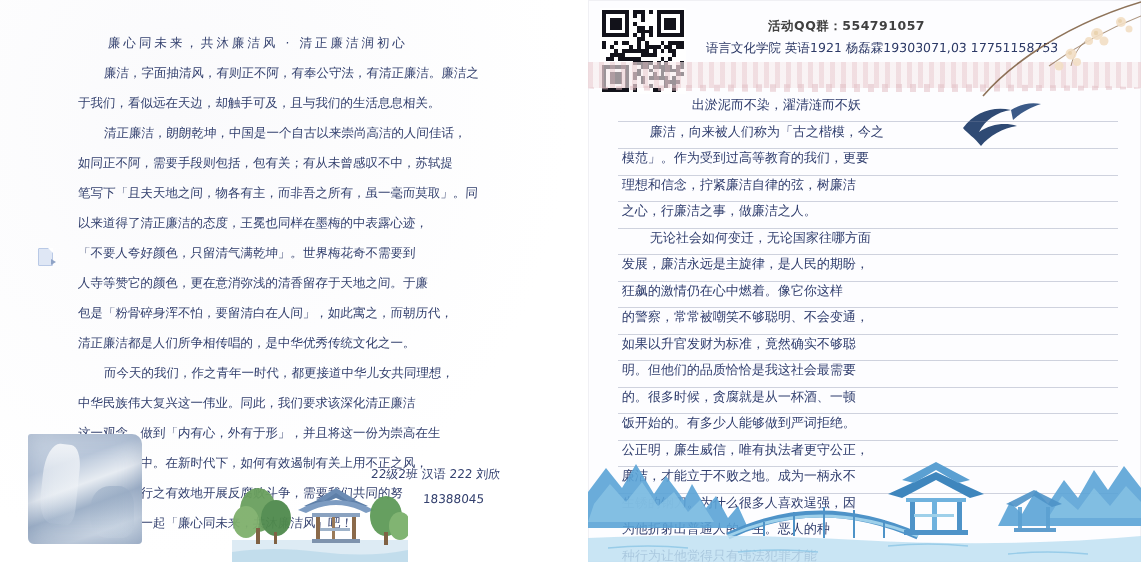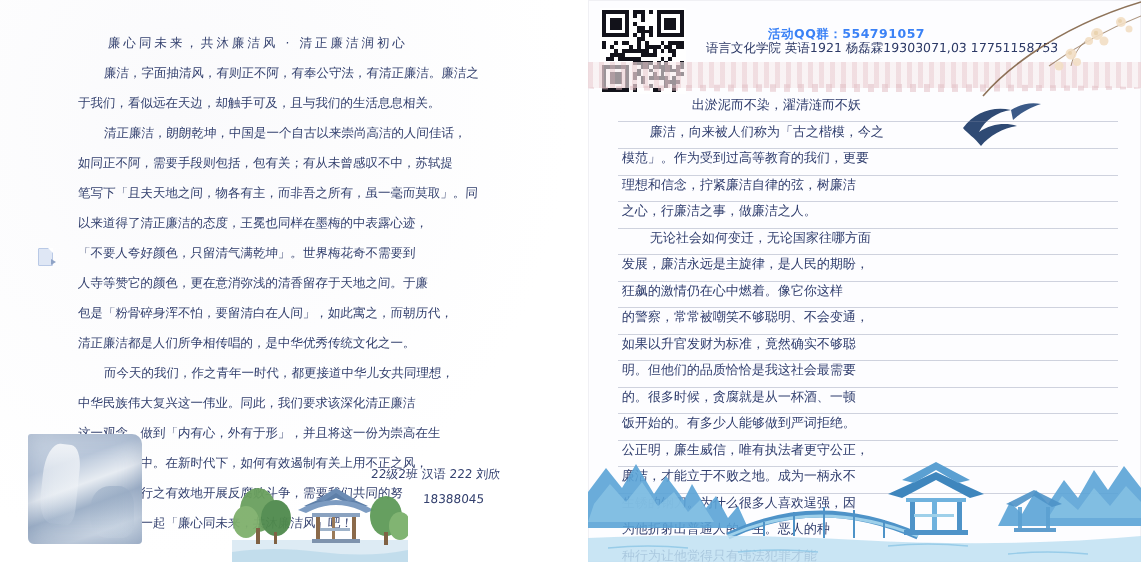--- a/index.html
+++ b/index.html
@@ -168,24 +168,24 @@
   .qrgrid {
     display: grid;
     grid-template-columns: repeat(21, 1fr);
     grid-template-rows: repeat(21, 1fr);
   }
   .qrgrid i { background: #12121a; }
   .qrgrid i.o { background: transparent; }
 
   .qq-line {
     position: absolute;
-    left: 180px; top: 26px;
+    left: 180px; top: 18px;
     font-size: 12.5px;
     font-weight: bold;
-    color: #3b82f6;
+    color: #404040;
     letter-spacing: 0.5px;
     font-family: "DejaVu Sans", sans-serif;
   }
   .qq-sub {
     position: absolute;
     left: 118px; top: 40px;
     font-size: 12.5px;
     color: #2c3966;
     white-space: nowrap;
     transform: skewX(-3deg);

